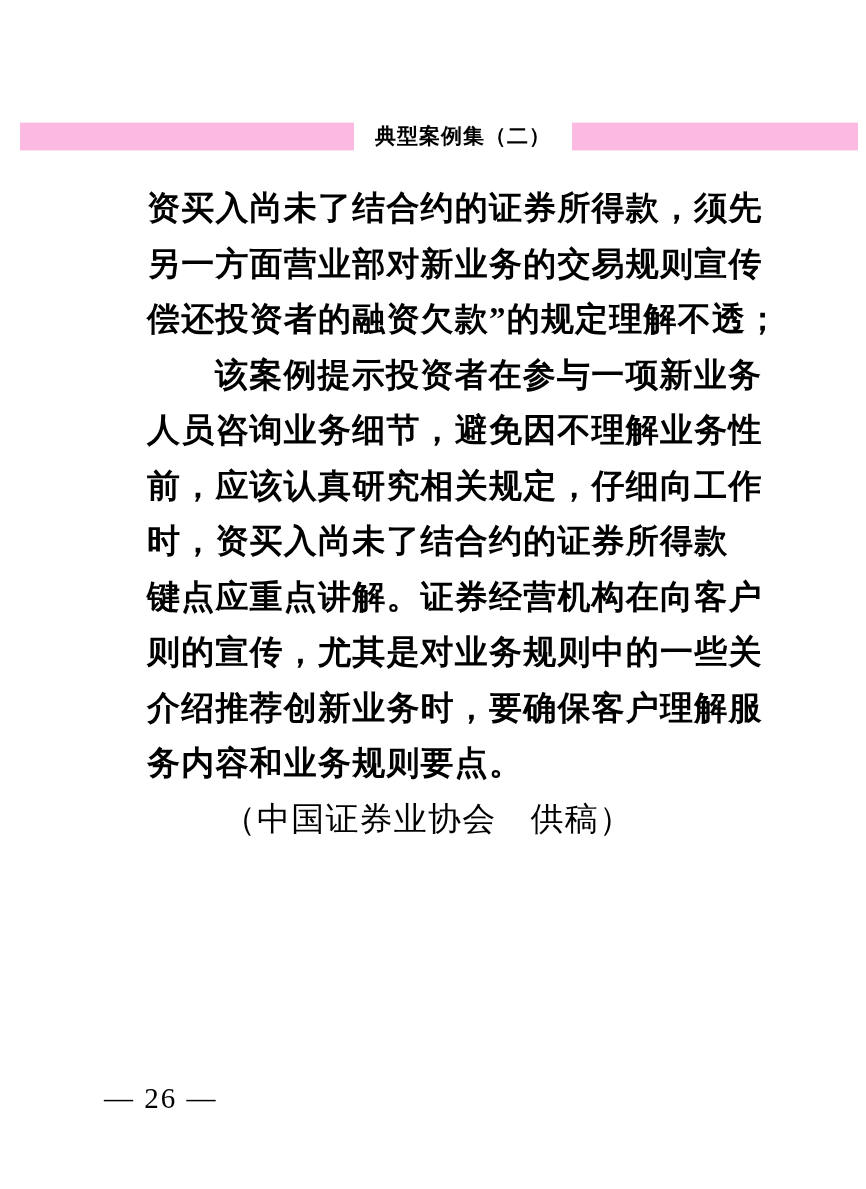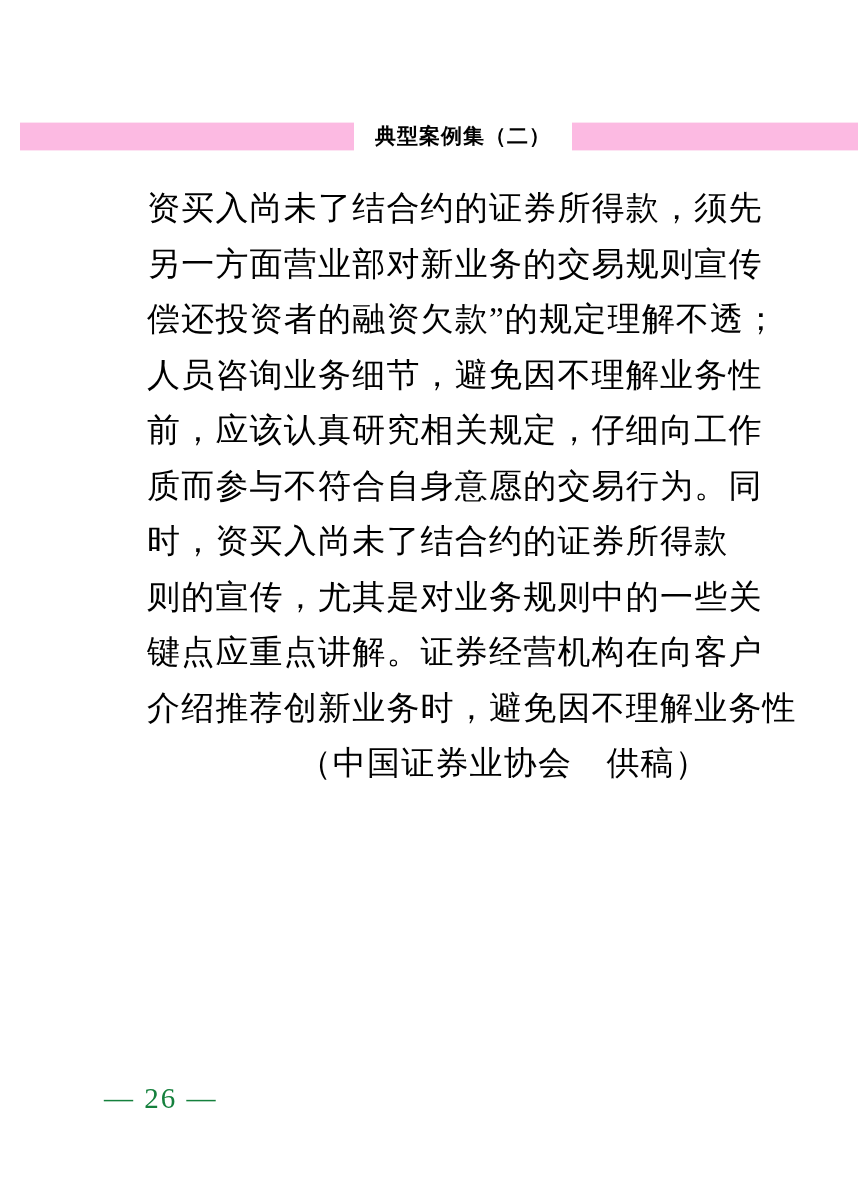--- a/index.html
+++ b/index.html
@@ -43,57 +43,58 @@
   .body-text {
     position: absolute;
     left: 127px;
     top: 163px;
     width: 615px;
     font-size: 33px;
     line-height: 51.5px;
     letter-spacing: 1.2px;
     white-space: nowrap;
   }
-  .text-line { height: 51.5px; }
+  .text-line { height: 51.5px; font-weight: bold; }
   .text-line.indent { text-indent: 68px; }
   .attribution-line {
     height: 51.5px;
-    text-align: right;
+    text-align: center;
     padding-right: 45px;
     letter-spacing: 1.2px;
   }
   .page-number {
     position: absolute;
     left: 88px;
     top: 1066px;
     font-size: 29px;
     letter-spacing: 2px;
-    color: #15803d;
+    color: #000000;
   }
 </style>
 </head>
 <body>
 
 <div class="page">
 
   <div class="header-row">
     <div class="header-bar-left"></div>
     <div class="header-title">典型案例集（二）</div>
     <div class="header-bar-right"></div>
   </div>
 
   <div class="body-text">
     <div class="text-line">资买入尚未了结合约的证券所得款，须先</div>
     <div class="text-line">另一方面营业部对新业务的交易规则宣传</div>
     <div class="text-line">偿还投资者的融资欠款”的规定理解不透；</div>
+    <div class="text-line indent">该案例提示投资者在参与一项新业务</div>
     <div class="text-line">人员咨询业务细节，避免因不理解业务性</div>
     <div class="text-line">前，应该认真研究相关规定，仔细向工作</div>
-    <div class="text-line">质而参与不符合自身意愿的交易行为。同</div>
     <div class="text-line">时，资买入尚未了结合约的证券所得款</div>
+    <div class="text-line">键点应重点讲解。证券经营机构在向客户</div>
     <div class="text-line">则的宣传，尤其是对业务规则中的一些关</div>
-    <div class="text-line">键点应重点讲解。证券经营机构在向客户</div>
-    <div class="text-line">介绍推荐创新业务时，避免因不理解业务性</div>
+    <div class="text-line">介绍推荐创新业务时，要确保客户理解服</div>
+    <div class="text-line">务内容和业务规则要点。</div>
     <div class="attribution-line">（中国证券业协会　供稿）</div>
   </div>
 
   <div class="page-number">— 26 —</div>
 
 </div>
 
 </body></html>

